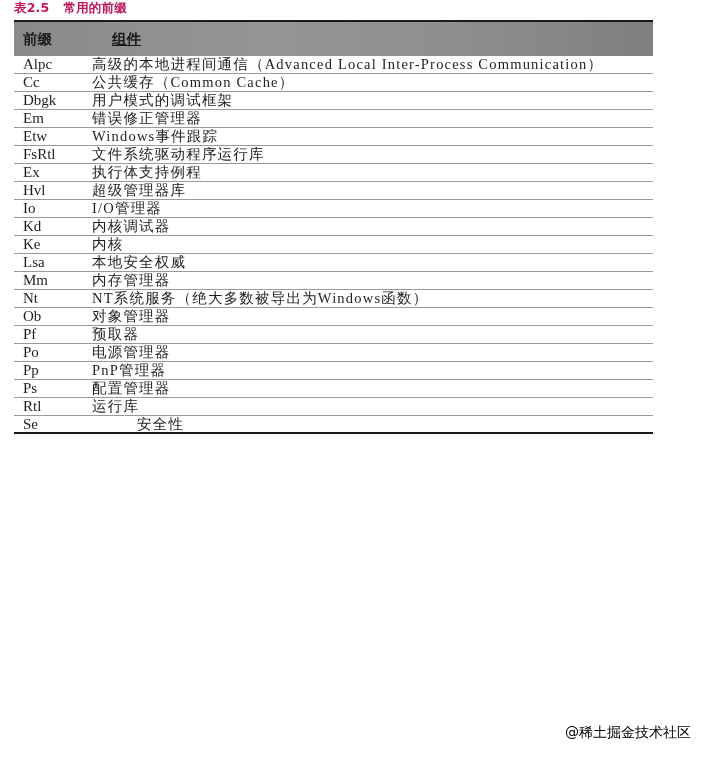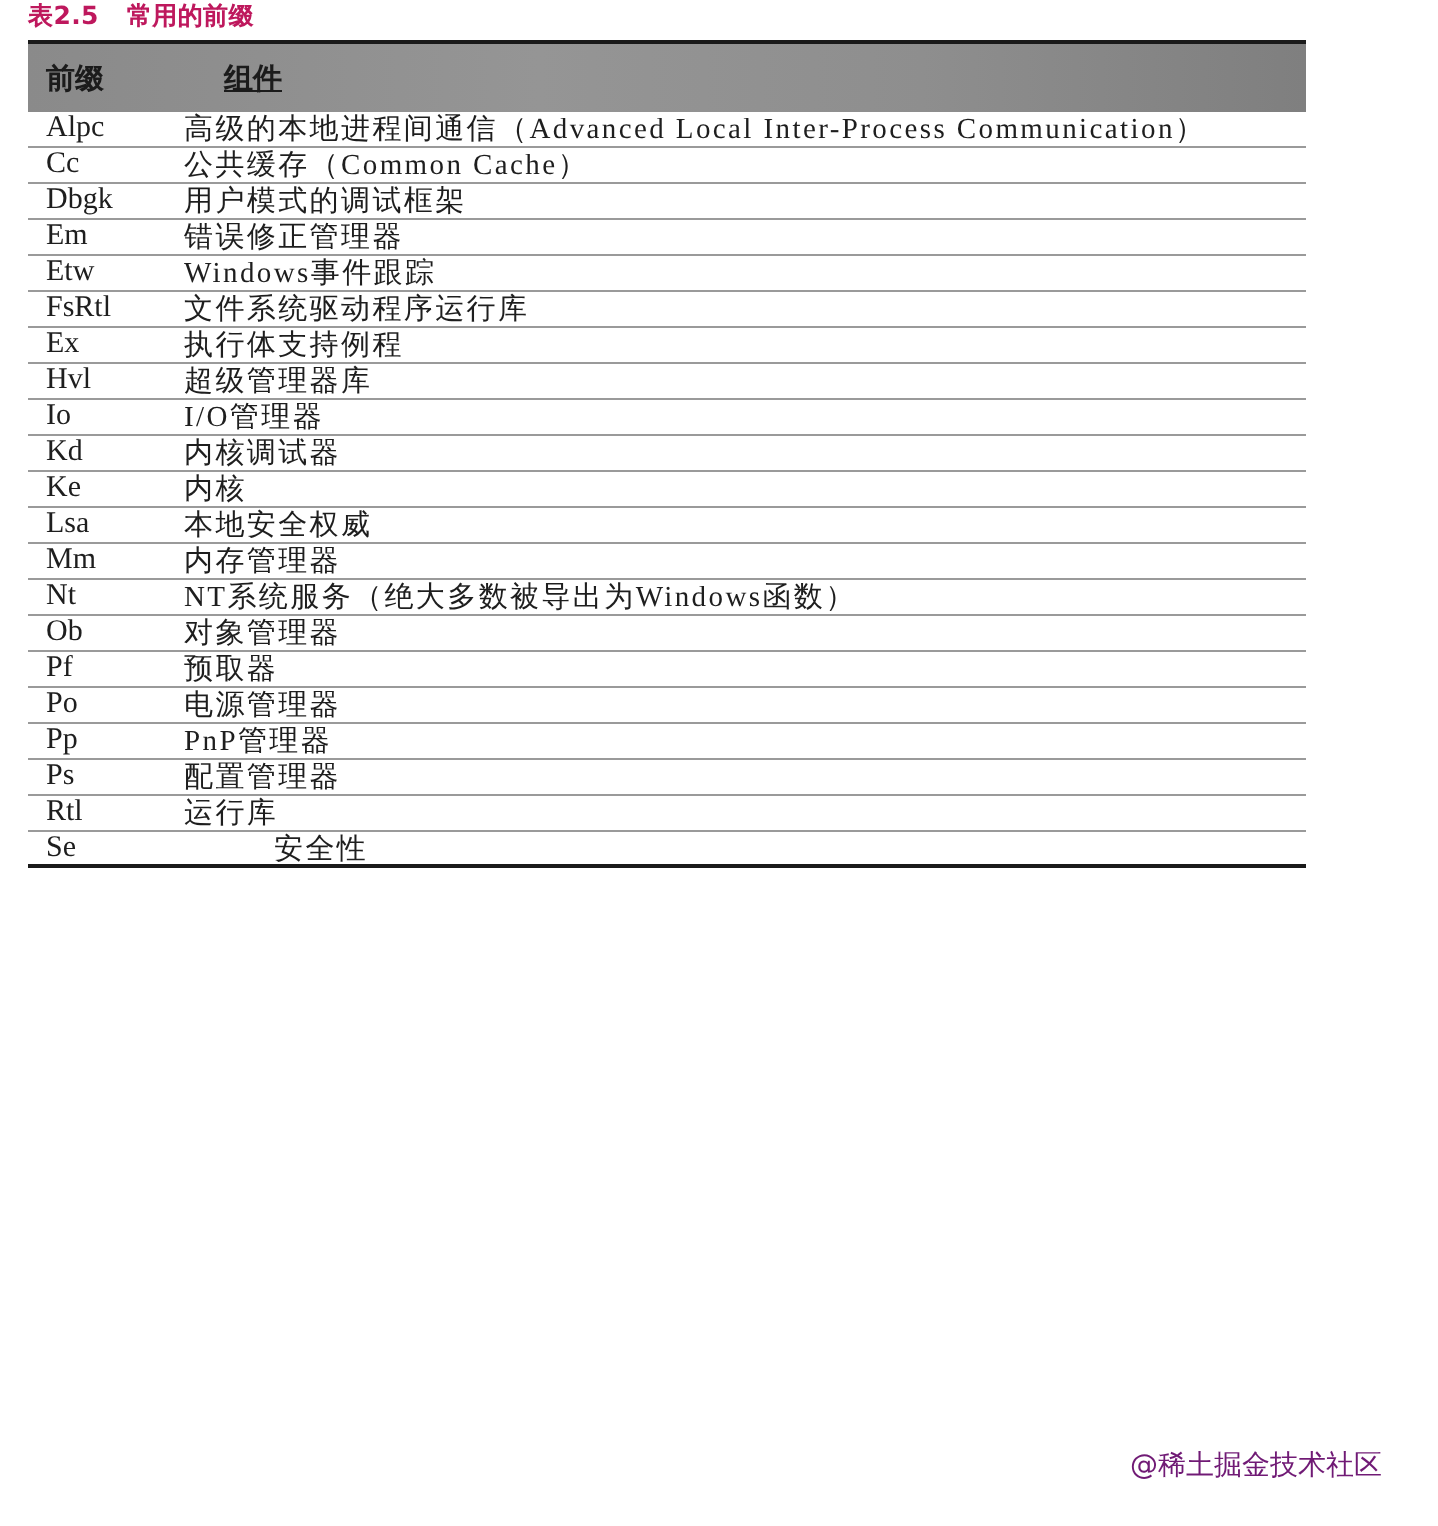--- a/index.html
+++ b/index.html
@@ -39,21 +39,21 @@
       font-family: "Liberation Serif", "DejaVu Serif", serif; font-size: 15px;
     }
     .row .c2 {
       font-family: "Liberation Serif", "DejaVu Serif", serif; font-size: 14.5px;
       letter-spacing: 1.2px;
       text-align: right;
     }
     .watermark {
       position: absolute; left: 565px; top: 724px;
       font-family: "DejaVu Sans", "Liberation Sans", sans-serif;
-      font-size: 14px; color: #701a75;
+      font-size: 14px; color: #000000;
     }
   </style>
 </head>
 <body>
 
 <div class="caption">
   <span class="num">表2.5</span><span>常用的前缀</span>
 </div>
 
 <div class="table">

